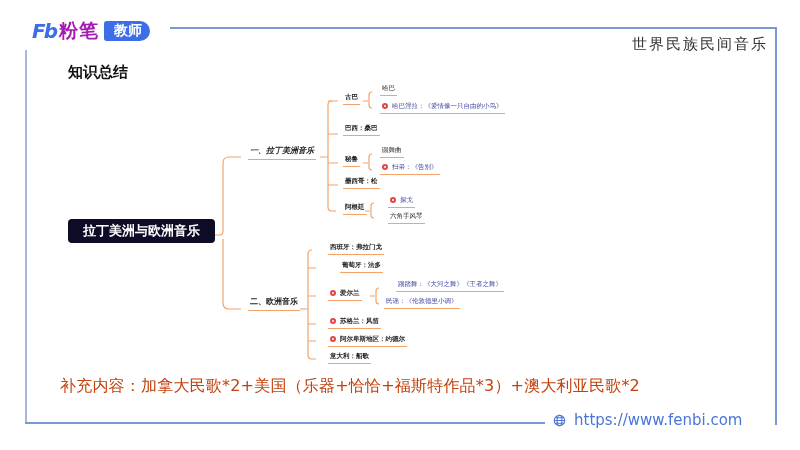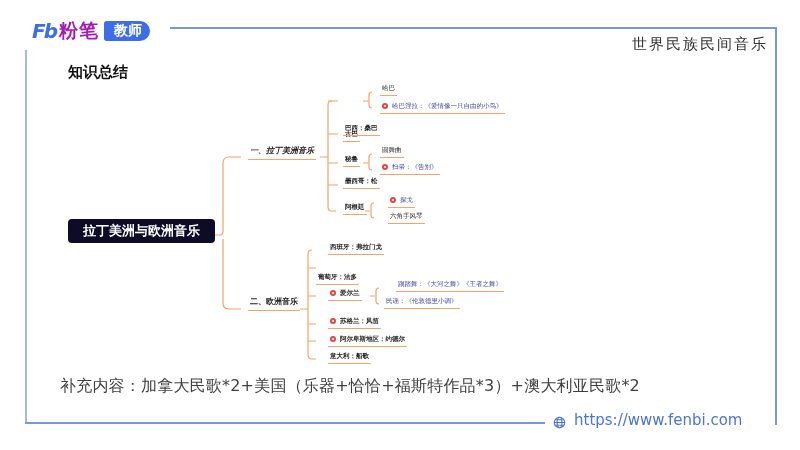--- a/index.html
+++ b/index.html
@@ -21,22 +21,22 @@
   
   .root { left:68px; top:219px; width:147px; height:24px; background:#0d0b26; color:#fff; border-radius:4px;
           font-size:13px; font-weight:bold; display:flex; align-items:center; justify-content:center; }
   .mm svg { position:absolute; left:0; top:0; }
   .node { position:absolute; font-size:6.5px; color:#222; white-space:nowrap; padding:0 2px 2px 2px; border-bottom:1.2px solid #f2a46a; }
   .node.bold { font-weight:bold; }
   .node.blue { color:#3a3f9a; }
   .node.l1 { font-size:8px; font-weight:bold; padding-bottom:3px; border-bottom:1.5px solid #f2a46a; }
   .mark { display:inline-block; width:6px; height:6px; border-radius:50%; background:#e04848; position:relative; vertical-align:middle; margin-right:4px; }
   .mark::after { content:""; position:absolute; left:2px; top:2px; width:2px; height:2px; border-radius:50%; background:#fff; }
-  .supplement { left:60px; top:376px; font-size:16px; color:#404040; letter-spacing:0.2px; }
-  .url { left:553px; top:411px; font-size:15px; color:#4b74d8; display:flex; align-items:flex-end; gap:8px; }
+  .supplement { left:60px; top:376px; font-size:16px; color:#c2410c; letter-spacing:0.2px; }
+  .url { left:553px; top:411px; font-size:15px; color:#4b74d8; display:flex; align-items:center; gap:8px; }
   .globe { width:13px; height:13px; }
 </style>
 </head>
 <body>
 
 <div class="abs line-top"></div>
 <div class="abs line-right"></div>
 <div class="abs line-left"></div>
 <div class="abs line-bottom"></div>
 
@@ -68,34 +68,34 @@
 
       <path d="M370 296 h5 M379 288 q-3 0 -3 3 V301 q0 3 3 3"></path>
     </g>
   </svg>
 
   <div class="abs root">拉丁美洲与欧洲音乐</div>
 
   <div class="node l1" style="left:248px;top:145px;font-style:italic;">一、拉丁美洲音乐</div>
   <div class="node l1" style="left:248px;top:296px;">二、欧洲音乐</div>
 
-  <div class="node bold" style="left:343px;top:93px;margin-top:37px;">古巴</div>
+  <div class="node bold" style="left:343px;top:93px;">古巴</div>
   <div class="node" style="left:380px;top:84px;">哈巴</div>
   <div class="node blue" style="left:380px;top:102px;"><span class="mark"></span><span>哈巴涅拉：《爱情像一只自由的小鸟》</span></div>
   <div class="node bold" style="left:343px;top:124px;">巴西：桑巴</div>
   <div class="node bold" style="left:343px;top:155px;">秘鲁</div>
   <div class="node" style="left:380px;top:146px;">圆舞曲</div>
   <div class="node blue" style="left:380px;top:163px;"><span class="mark"></span><span>扫帚：《告别》</span></div>
   <div class="node bold" style="left:343px;top:177px;">墨西哥：松</div>
   <div class="node bold" style="left:343px;top:203px;">阿根廷</div>
   <div class="node blue" style="left:388px;top:196px;"><span class="mark"></span><span>探戈</span></div>
   <div class="node" style="left:388px;top:212px;">六角手风琴</div>
 
   <div class="node bold" style="left:328px;top:243px;">西班牙：弗拉门戈</div>
-  <div class="node bold" style="left:316px;top:261px;margin-top:12px;">葡萄牙：法多</div>
+  <div class="node bold" style="left:340px;top:261px;">葡萄牙：法多</div>
   <div class="node bold" style="left:328px;top:289px;"><span class="mark"></span><span>爱尔兰</span></div>
   <div class="node blue" style="left:384px;top:280px;margin-left:12px;">踢踏舞：《大河之舞》《王者之舞》</div>
   <div class="node blue" style="left:384px;top:297px;">民谣：《伦敦德里小调》</div>
   <div class="node bold" style="left:328px;top:317px;"><span class="mark"></span><span>苏格兰：风笛</span></div>
   <div class="node bold" style="left:328px;top:335px;"><span class="mark"></span><span>阿尔卑斯地区：约德尔</span></div>
   <div class="node bold" style="left:328px;top:352px;">意大利：船歌</div>
 </div>
 
 <div class="abs supplement">补充内容：加拿大民歌*2+美国（乐器+恰恰+福斯特作品*3）+澳大利亚民歌*2</div>
 <div class="abs url">

